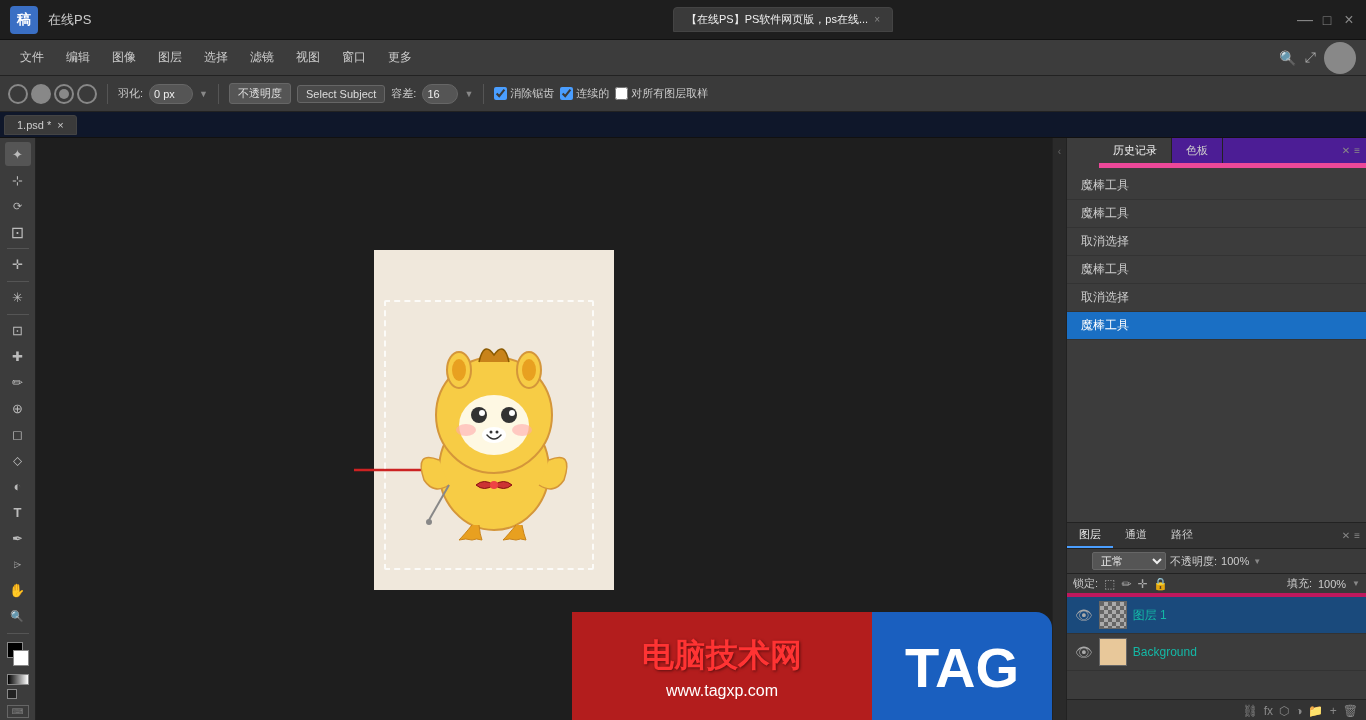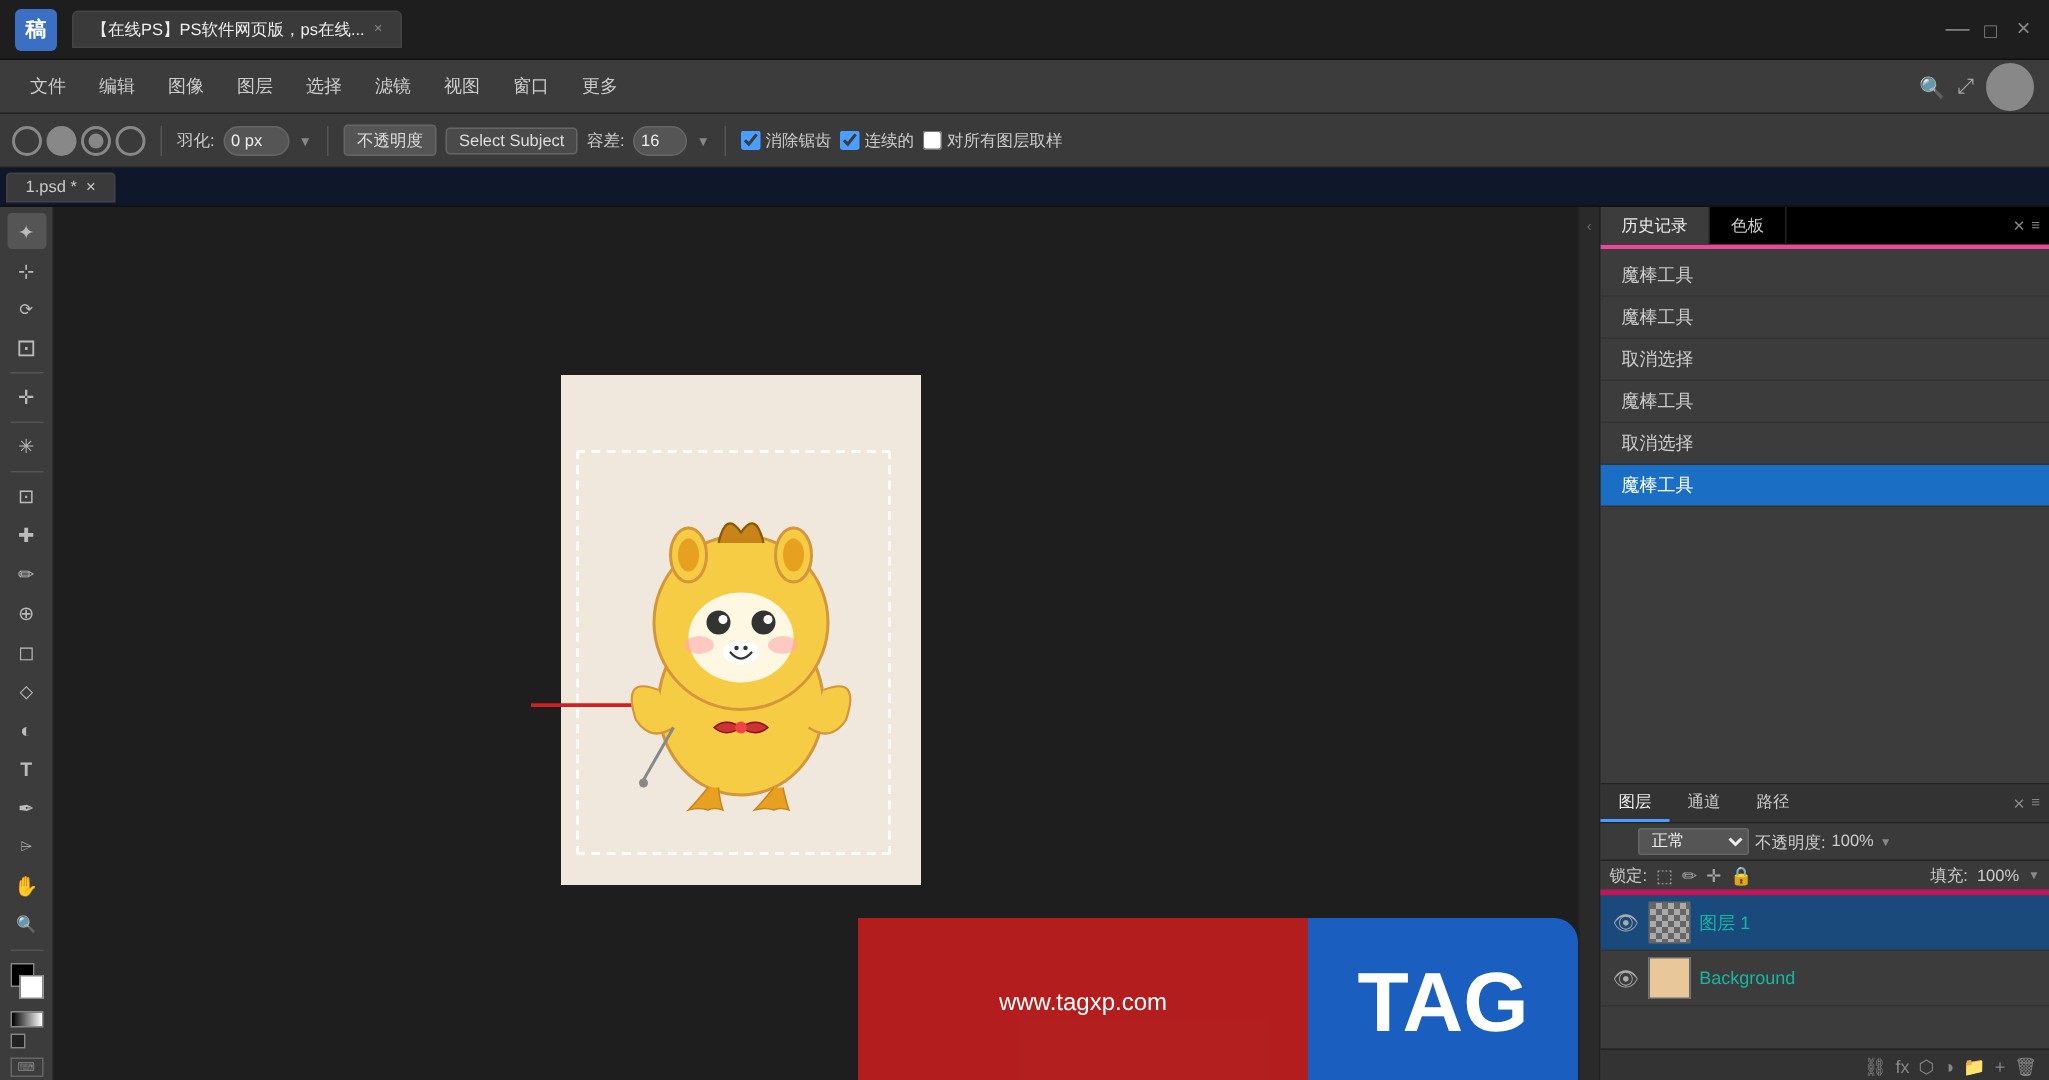--- a/index.html
+++ b/index.html
@@ -116,21 +116,21 @@
       border-radius: 0 16px 0 0;
     }
     #watermark-tag-text { color: white; font-size: 56px; font-weight: bold; font-family: Arial, sans-serif; }
 
     
     #right-panel {
       width: 300px; background: #3c3c3c; border-left: 1px solid #222;
       display: flex; flex-direction: column;
     }
     #history-tabs {
-      display: flex; border-bottom: 3px solid #ec4899; background: #000000;
+      display: flex; border-bottom: 5px solid #ec4899; background: #4c1d95; margin-left: 32px;
     }
     .htab {
       padding: 5px 14px; font-size: 11px; color: #ccc; cursor: pointer; border-right: 1px solid #222;
     }
     .htab.active { background: #3c3c3c; color: #eee; }
     #history-list {
       flex: 1; overflow-y: auto; padding: 4px 0;
     }
     .history-item {
       padding: 5px 14px; font-size: 12px; color: #ccc; cursor: pointer; border-bottom: 1px solid #333;
@@ -180,20 +180,21 @@
     .file-tab {
       padding: 3px 12px; font-size: 11px; background: #3a3a3a; color: #ccc;
       border: 1px solid #444; border-radius: 3px 3px 0 0; display: flex; align-items: center; gap: 6px;
     }
   </style>
 </head>
 <body>
 
 <div id="titlebar">
   <div id="app-logo">稿</div>
+  <div id="app-title">在线PS</div>
   <div id="tab-bar">
     <div class="tab active">
       <span>【在线PS】PS软件网页版，ps在线...</span>
       <span class="tab-close">×</span>
     </div>
   </div>
   <div id="window-controls">
     <div class="wc-btn wc-min">—</div>
     <div class="wc-btn wc-max">□</div>
     <div class="wc-btn wc-close">×</div>
@@ -356,20 +357,21 @@
           <marker id="arrowhead" markerWidth="8" markerHeight="6" refX="8" refY="3" orient="auto">
             <polygon points="0 0, 8 3, 0 6" fill="#cc2222"></polygon>
           </marker>
         </defs>
         <line x1="5" y1="10" x2="110" y2="10" stroke="#cc2222" stroke-width="2.5" marker-end="url(#arrowhead)"></line>
       </svg>
     </div>
 
     <div id="watermark">
       <div id="watermark-text-area">
+        <div id="watermark-main-text" style="color:#ff3333;font-size:32px;font-weight:bold;font-family:'Microsoft YaHei',Arial;text-shadow:1px 1px 3px rgba(0,0,0,0.5);">电脑技术网</div>
         <div id="watermark-url" style="color:#fff;font-size:16px;margin-top:4px;text-align:right;">www.tagxp.com</div>
       </div>
       <div id="watermark-tag-area">
         <div id="watermark-tag-text">TAG</div>
       </div>
     </div>
   </div>
 
   <div style="display:flex;flex-direction:row;height:100%;">
 

